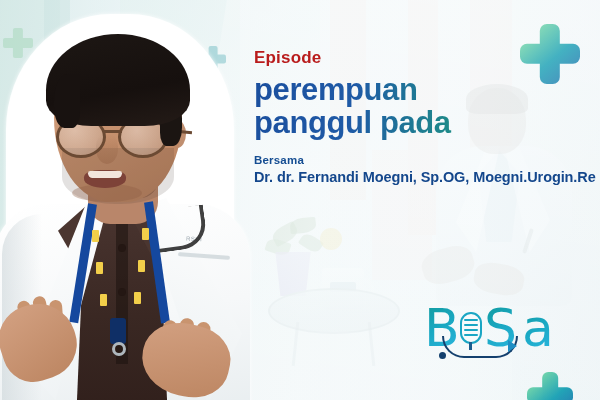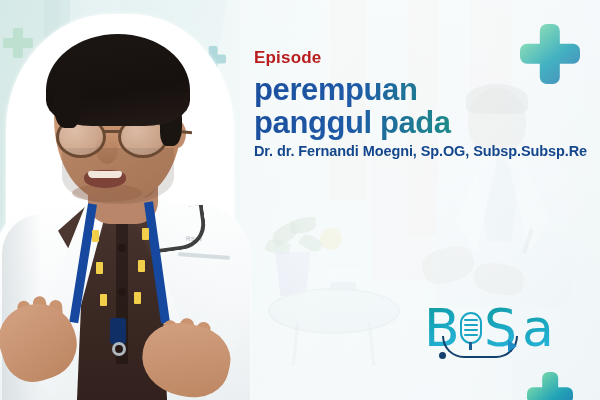--- a/index.html
+++ b/index.html
@@ -532,21 +532,22 @@
   </div>
 
   <div class="text-block">
     <div class="episode-label">Episode</div>
 
     <div class="title">
       <span class="title-line">perempuan</span>
       <span class="title-line">panggul pada</span>
     </div>
 
-    <div class="speaker">Dr. dr. Fernandi Moegni, Sp.OG, Subsp.Subsp.Re</div>
+    <div class="bersama">Bersama</div>
+    <div class="speaker">Dr. dr. Fernandi Moegni, Sp.OG, Moegni.Urogin.Re</div>
   </div>
 
   <div class="logo">
     <div class="logo-word">
       <span class="logo-b">B</span>
 
       <div class="logo-mic">
         <i></i>
           <i></i>
           <i></i>

